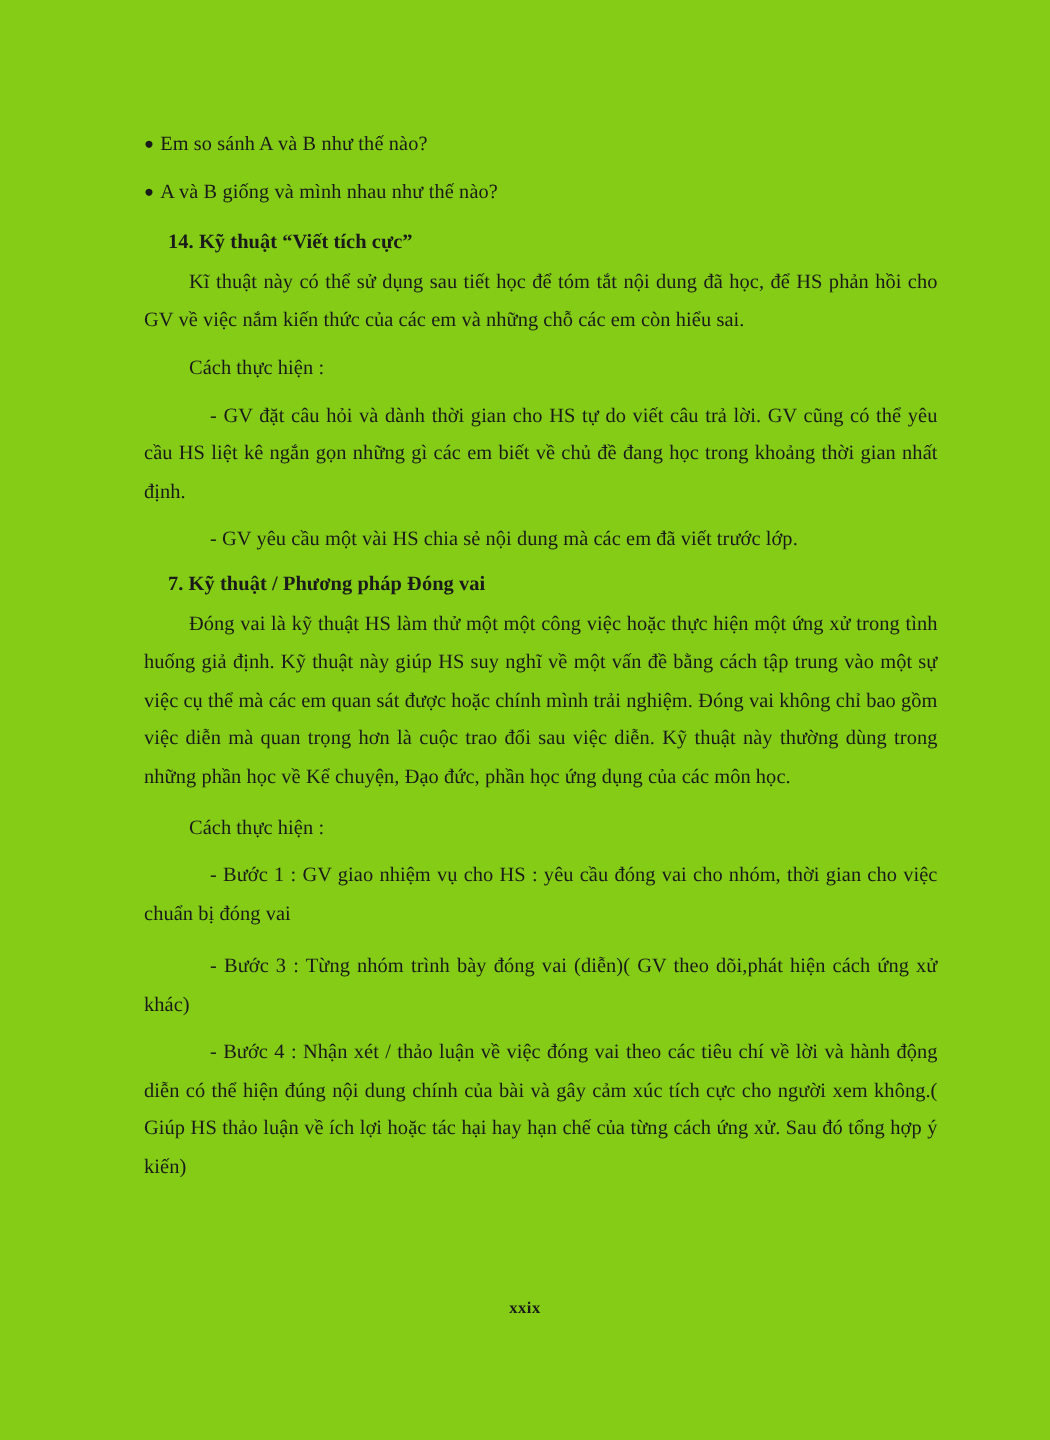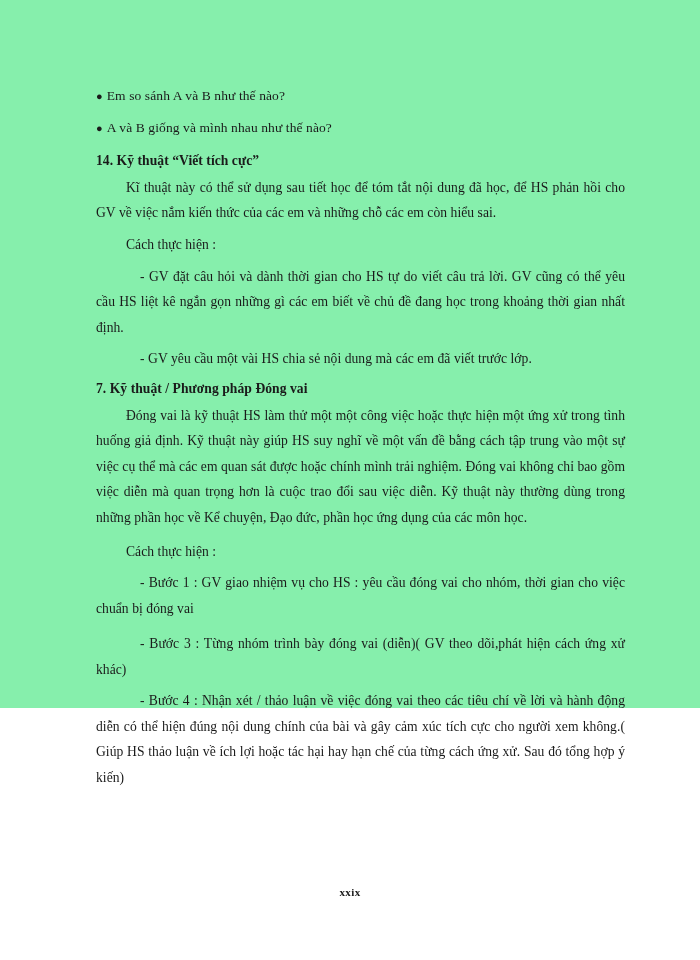--- a/index.html
+++ b/index.html
@@ -10,22 +10,22 @@
   body {
     width: 700px;
     height: 960px;
     overflow: hidden;
     font-family: "Liberation Serif", "DejaVu Serif", serif;
     color: #1a1a1a;
   }
   .page {
     position: relative;
     width: 700px;
-    height: 708px;
-    background: #86efac;
+    height: 960px;
+    background: #84cc16;
     box-sizing: border-box;
     padding: 86px 75px 0 96px;
   }
   .content {
     width: 529px;
   }
   .bullet-line {
     font-size: 13.5px;
     line-height: 1.55;
     margin: 0 0 11px 0;
@@ -35,40 +35,40 @@
   }
   .bullet-dot {
     font-size: 11px;
     vertical-align: middle;
     padding-right: 4px;
   }
   .heading {
     font-size: 13.6px;
     font-weight: bold;
     line-height: 1.55;
-    margin: 6px 0 4px 0;
+    margin: 6px 0 4px 16px;
     letter-spacing: 0.05px;
   }
   .para {
     font-size: 13.6px;
     line-height: 1.88;
     margin: 0 0 2px 0;
     text-align: justify;
     text-justify: inter-word;
     letter-spacing: 0.05px;
   }
   .para.indent-1 { text-indent: 30px; }
   .para.indent-2 { text-indent: 44px; font-family: Liberation Serif, serif; }
   .gap-sm { height: 4px; }
   .gap-md { height: 6px; }
   .footer {
     position: absolute;
     left: 0;
     right: 0;
-    top: 886px;
+    top: 866px;
     text-align: center;
     font-size: 11px;
     font-weight: bold;
     letter-spacing: 0.4px;
     font-family: "Liberation Serif", "DejaVu Serif", serif;
   }
 </style>
 </head>
 <body>
 

